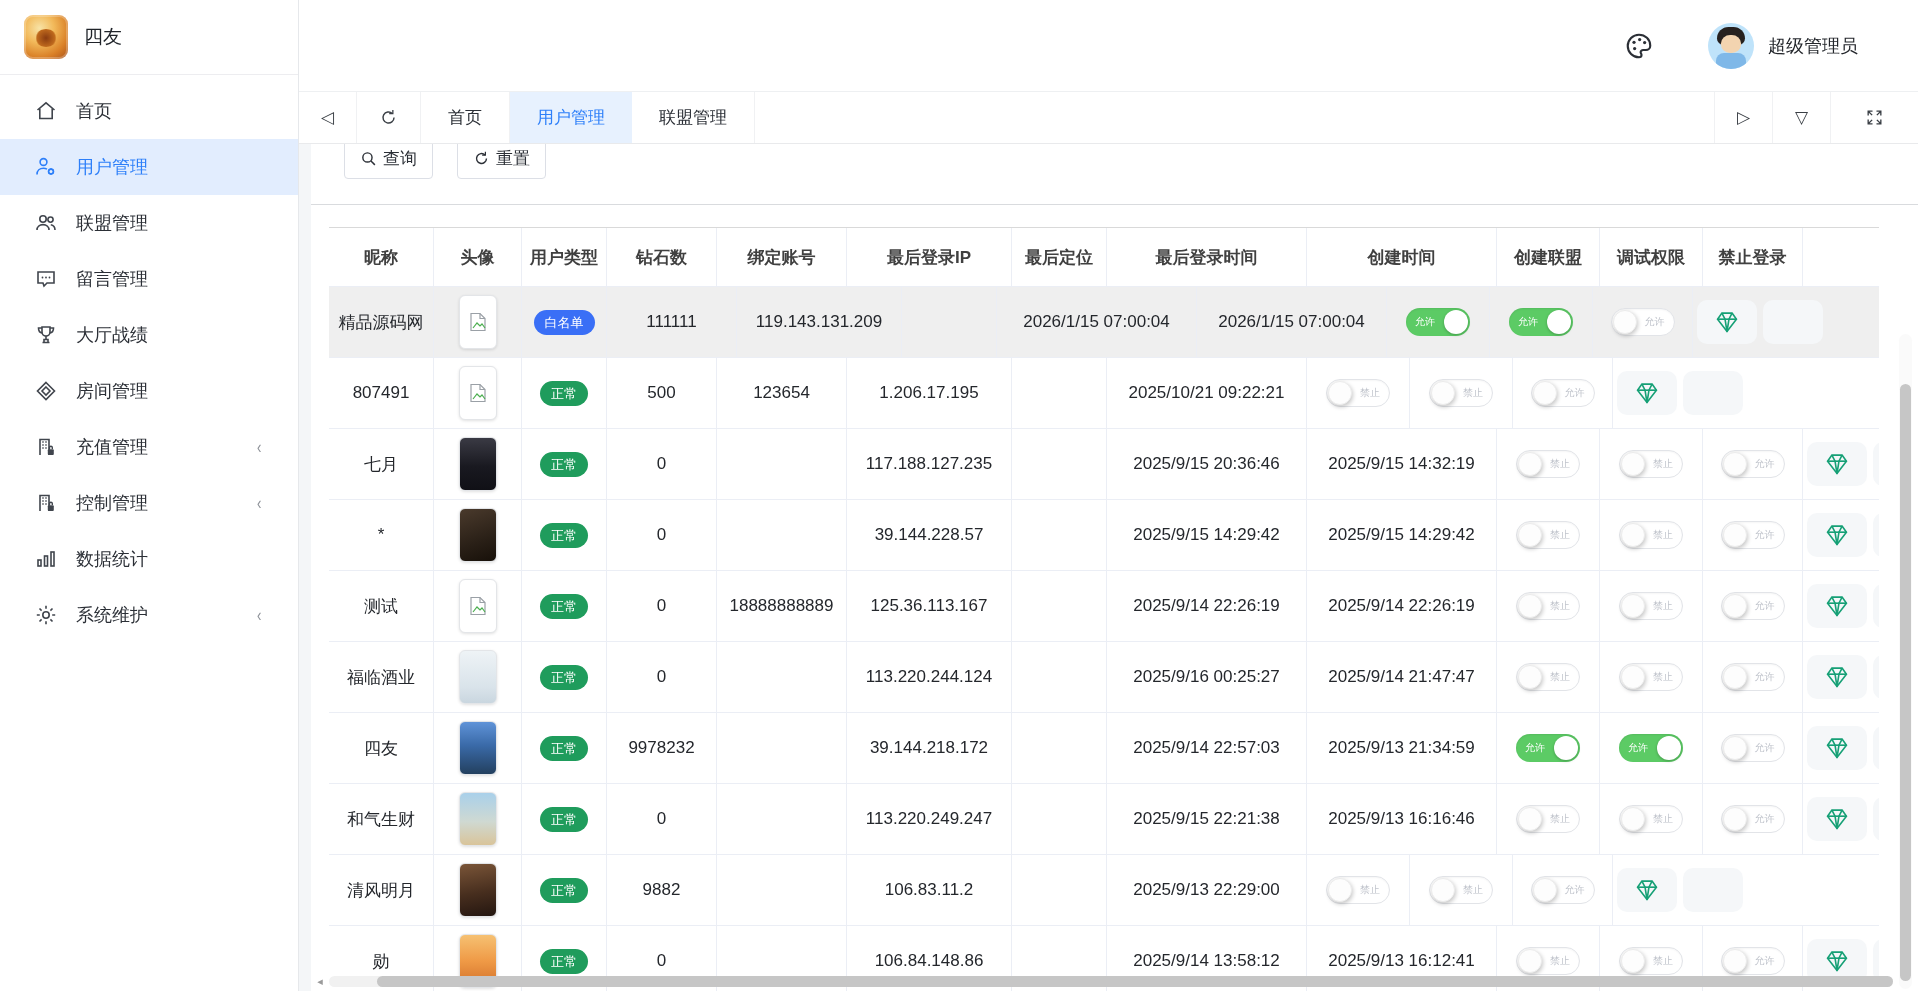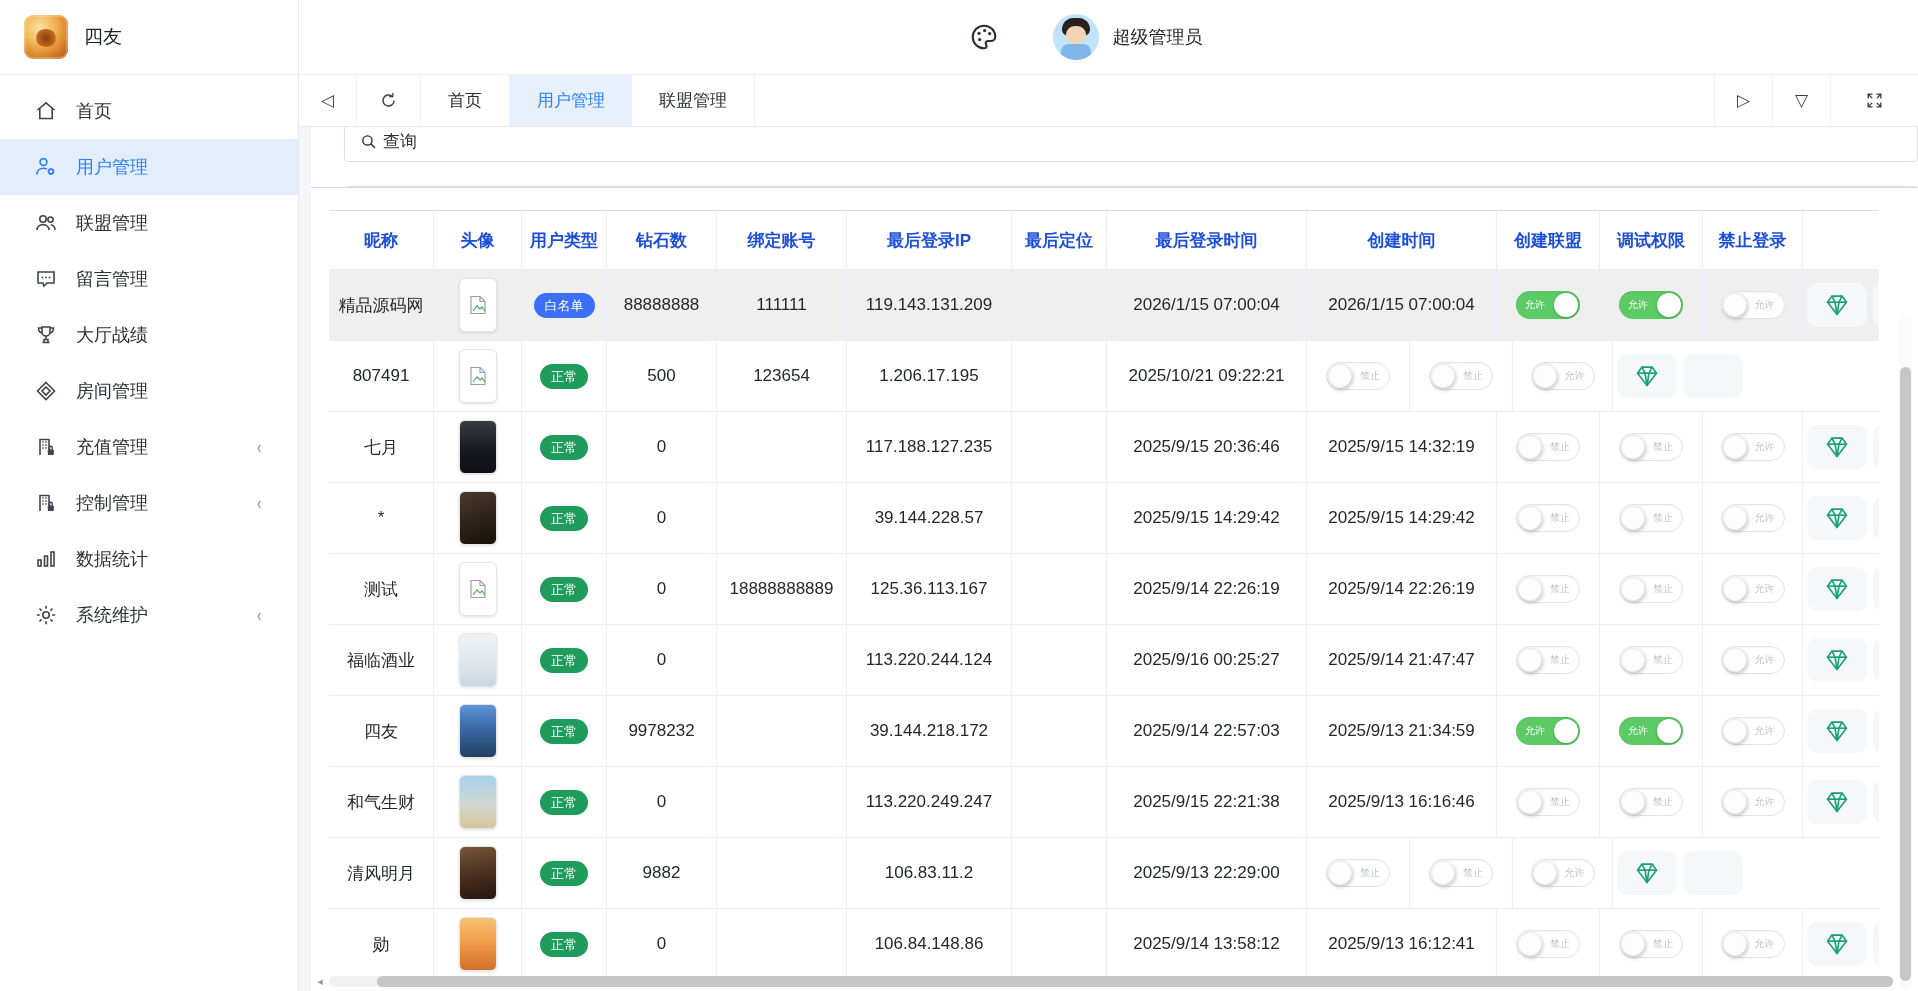--- a/index.html
+++ b/index.html
@@ -22,22 +22,22 @@
   .nav-item .nav-icon svg { width:24px; height:24px; display:block; }
   .nav-item .nav-label { font-size:18px; color:#2b2f36; }
   .nav-item .chev { margin-left:auto; color:#8e9299; font-size:19px; transform:scaleX(.7); }
   .nav-item.active { background:#e2edfe; }
   .nav-item.active .nav-label { color:#2d7ff9; }
   .nav-item.active .nav-icon { color:#2d7ff9; }
 
   
   .main { flex:1; display:flex; flex-direction:column; min-width:0; }
 
-  .topbar { height:75px; border-bottom:1px solid #eef0f2; display:flex; align-items:center;
-    justify-content:center; gap:54px; padding-right:46px; background:#fff; }
+  .topbar { height:92px; border-bottom:1px solid #eef0f2; display:flex; align-items:center;
+    justify-content:flex-end; gap:54px; padding-right:60px; background:#fff; }
   .palette-btn { width:30px; height:30px; color:#2b2f36; cursor:pointer; }
   .palette-btn svg { width:30px; height:30px; display:block; }
   .admin { display:flex; align-items:center; gap:14px; cursor:pointer; }
   .avatar { width:46px; height:46px; border-radius:50%; overflow:hidden; flex:none; background:#bfe3fa; position:relative; }
   .avatar .hair { position:absolute; left:9px; top:4px; width:28px; height:18px; border-radius:14px 14px 8px 8px; background:#26211f; }
   .avatar .face { position:absolute; left:13px; top:12px; width:20px; height:18px; border-radius:46%; background:#f3d4b0; }
   .avatar .body { position:absolute; left:8px; top:30px; width:30px; height:16px; border-radius:8px 8px 0 0; background:#7fb8e8; }
   .admin-name { font-size:18px; color:#23262b; }
 
   
@@ -50,35 +50,35 @@
     border-right:1px solid #f0f1f3; cursor:pointer; white-space:nowrap; }
   .tab-item.active { background:#e7f1fe; color:#2d7ff9; border-right:none; }
   .tab-spacer { flex:1; }
   .tab-ctrl.right { border-right:none; border-left:1px solid #f0f1f3; }
 
   
   .content { flex:1; background:#f4f6f8; position:relative; overflow:hidden; }
   .card { position:absolute; left:12px; top:0; right:0; bottom:0; background:#fff; }
 
   .filter-sec { height:61px; border-bottom:1px solid #d9dbde; overflow:hidden; padding-left:33px; }
-  .filter-btns { display:flex; gap:24px; margin-top:-7px;flex-direction:column; }
+  .filter-btns { display:flex; gap:24px; margin-top:-7px; }
   .btn { height:42px; display:inline-flex; align-items:center; gap:6px; padding:0 15px; background:#fff;
     border:1px solid #dcdfe6; border-radius:4px; font-size:17px; color:#2b2f36; cursor:pointer; }
   .btn svg { width:17px; height:17px; }
 
   
   .table-zone { position:absolute; left:18px; right:25px; top:83px; bottom:0; }
   .table-clip { width:1550px; overflow:hidden; border-top:1px solid #d9d9d9; }
   .t-inner { width:1934px; }
   .t-row { display:flex; border-bottom:1px solid #ebeef5; background:#fff; }
   .t-row.head { font-weight:bold; }
   .t-row.hl { background:#efefef; }
   .t-cell { display:flex; align-items:center; justify-content:center; border-right:1px solid #ebeef5;
     font-size:17px; color:#24272c; height:70px; flex:none; overflow:hidden; }
-  .t-row.head .t-cell { height:58px; font-size:17px; color:#1d4ed8; }
+  .t-row.head .t-cell { height:58px; font-size:17px; color:#404040; }
   .t-cell:last-child { border-right:none; }
   .c0{width:105px}.c1{width:88px}.c2{width:85px}.c3{width:110px}.c4{width:130px}.c5{width:165px}
   .c6{width:95px}.c7{width:200px}.c8{width:190px}.c9{width:103px}.c10{width:103px}.c11{width:100px}
   .c12{width:460px; justify-content:flex-start; padding-left:4px; gap:6px;}
 
   .u-avatar { width:38px; height:54px; border-radius:6px; background:#fff; border:1px solid #e3e5e8;
     box-shadow:0 1px 3px rgba(0,0,0,.12); overflow:hidden; display:flex; align-items:center; justify-content:center; }
   .u-avatar svg { width:18px; height:20px; }
   .av-broken { background:#fff; }
   .av-dark-poster { background:linear-gradient(180deg,#3a3a44 0%,#191920 55%,#101016 100%); }
@@ -329,21 +329,20 @@
                       <svg viewBox="0 0 18 20" fill="none" stroke="#9aa0a6" stroke-width="1.2">
                         <path d="M2 1.5h9l5 5v12h-14z"></path>
                         <path d="M11 1.5v5h5"></path>
                         <path d="M4 16l4-5 3 3 2-2 3 4" stroke="#4caf50"></path>
                       </svg>
                     </div>
                   </div>
                   <div class="t-cell c2">
                     <span class="badge" style="background: rgb(58, 111, 246);">白名单</span>
                   </div>
-                  <div class="t-cell c3">88888888</div>
                   <div class="t-cell c4">111111</div>
                   <div class="t-cell c5">119.143.131.209</div>
                   <div class="t-cell c6"></div>
                   <div class="t-cell c7">2026/1/15 07:00:04</div>
                   <div class="t-cell c8">2026/1/15 07:00:04</div>
                   <div class="t-cell c9">
                     <div class="toggle on">
                       <span>允许</span>
                       <span class="knob"></span>
                     </div>

